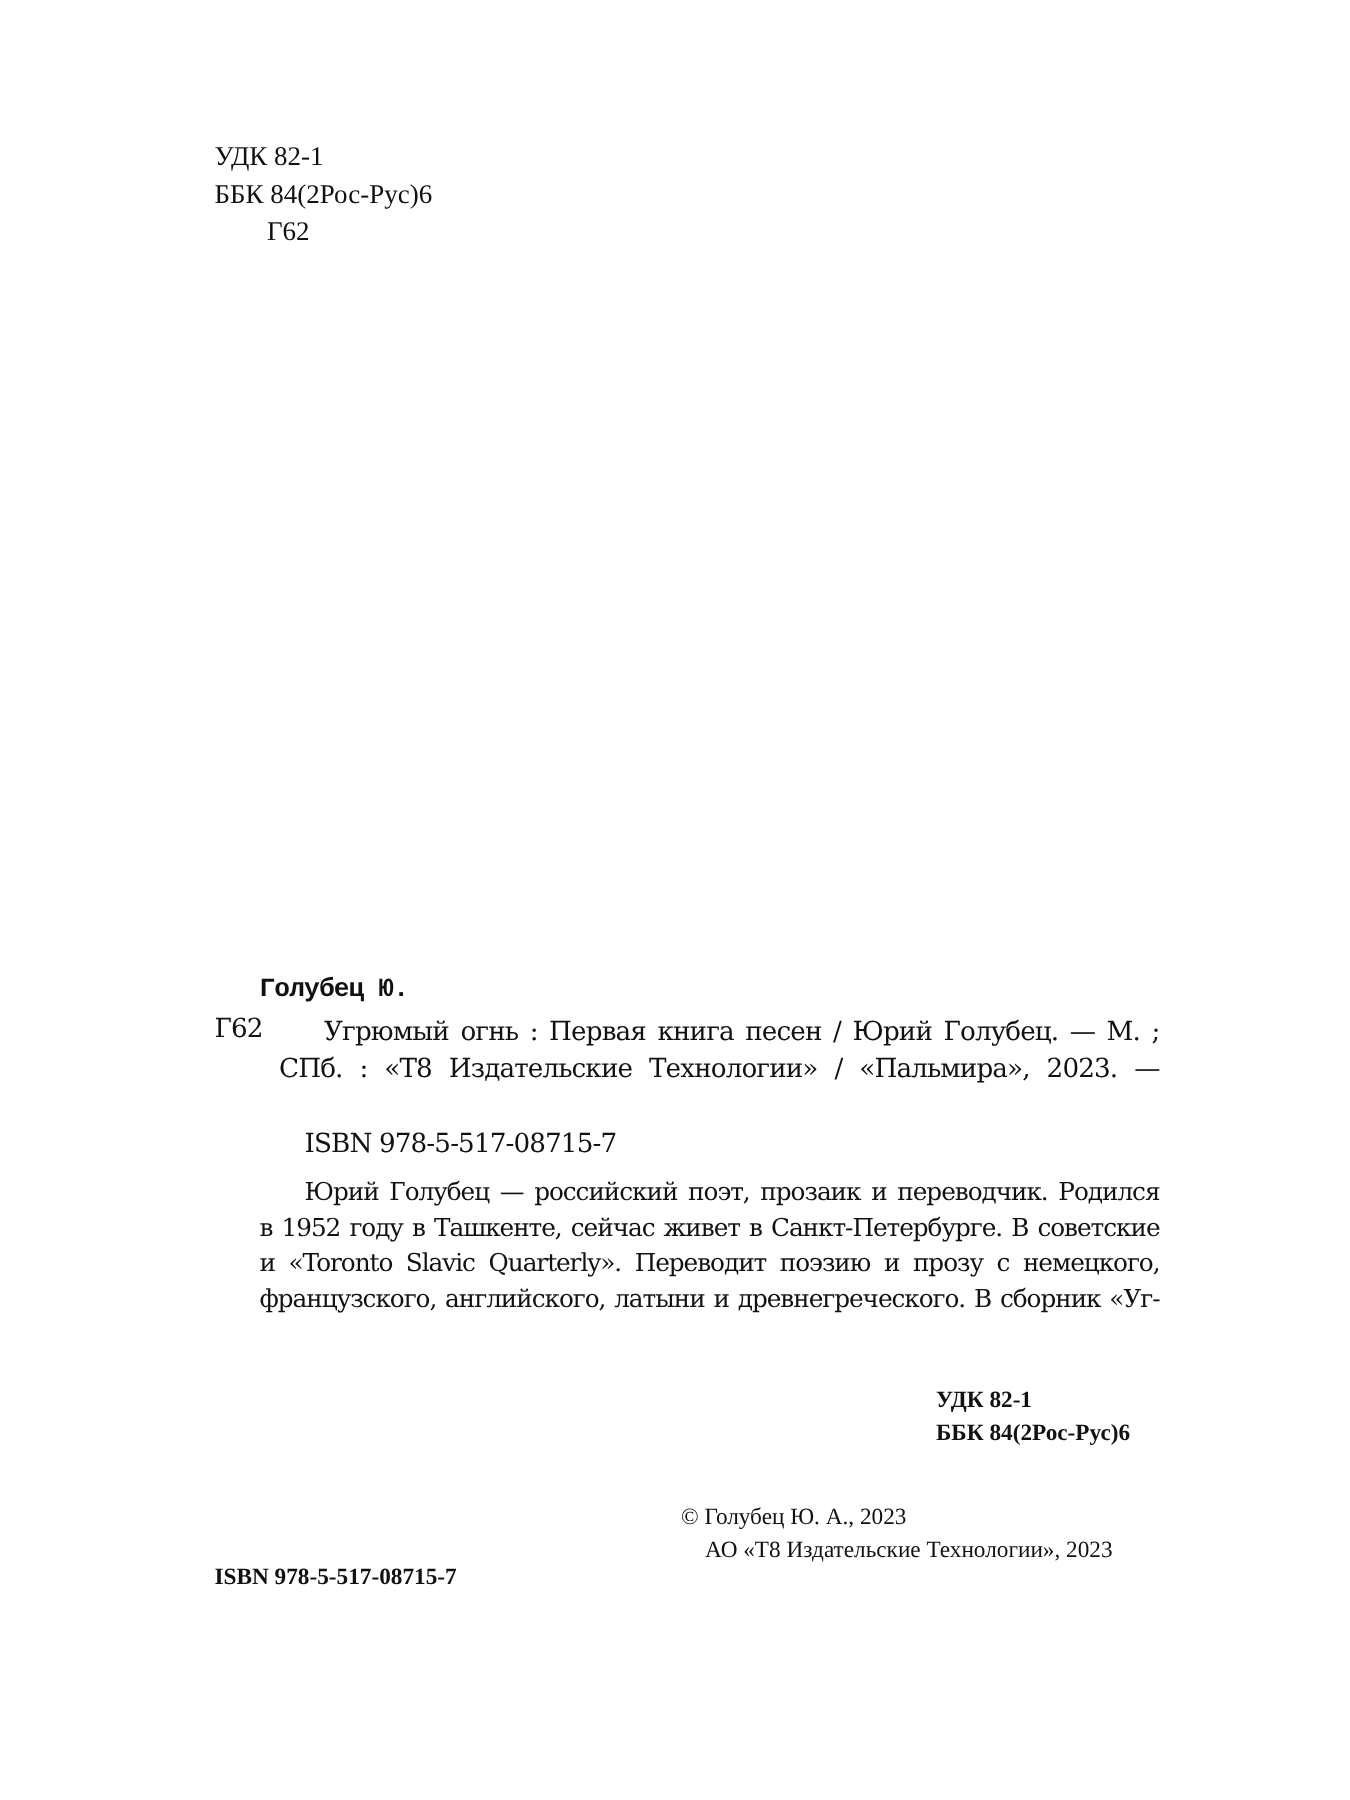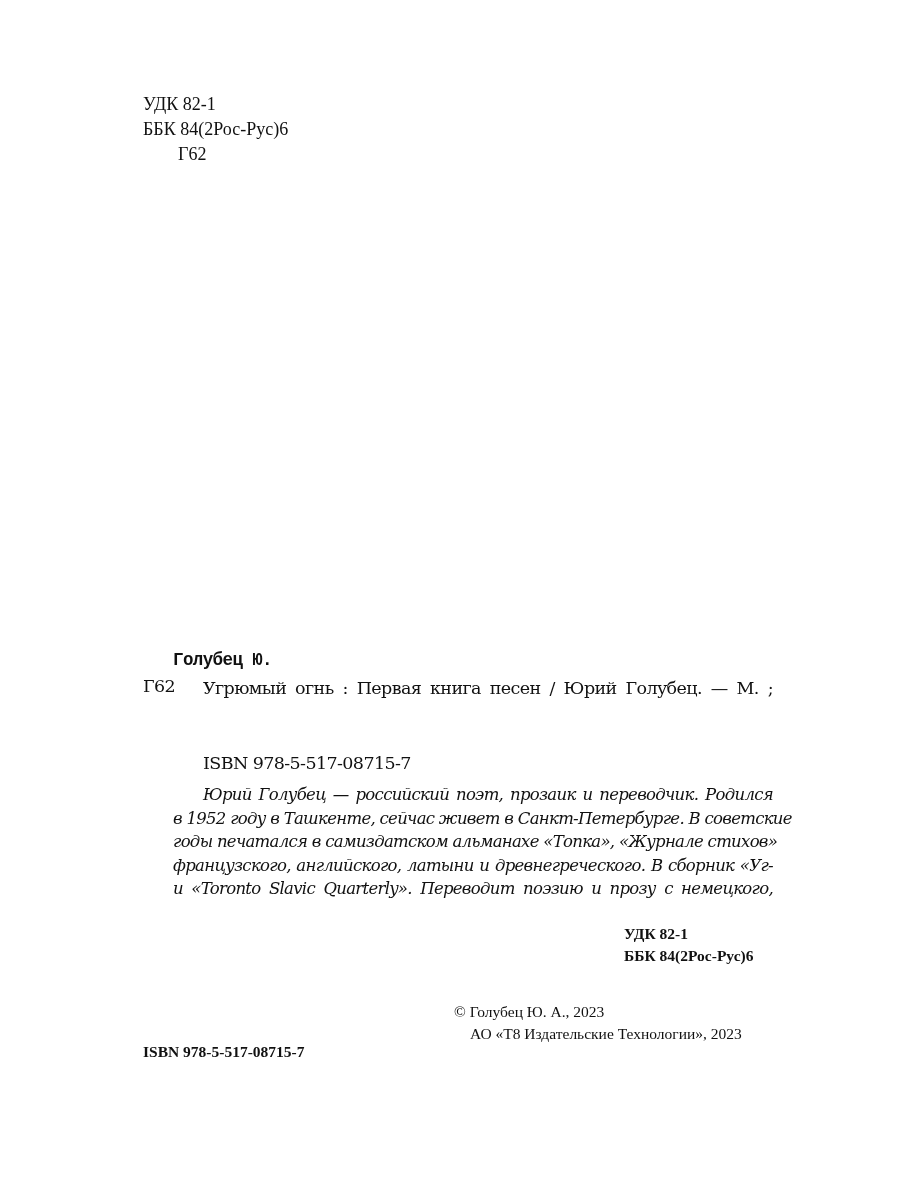--- a/index.html
+++ b/index.html
@@ -39,38 +39,38 @@
       font-size: 17.5px;
       letter-spacing: -0.6px;
     }
     .record {
       left: 173px; top: 676px;
       width: 600px;
       font-size: 17.5px;
       letter-spacing: -0.6px;
       line-height: 25px;
     }
-    .record .line { display: block; white-space: nowrap; }
+    .record .line { display: block; white-space: nowrap; margin-left: 13px; }
     .record .line.first { padding-left: 30px; }
     .record .line.justify { text-align: justify; text-align-last: justify; }
     .isbn-record {
       left: 203px; top: 753px;
       font-size: 17.5px;
       letter-spacing: -0.6px;
     }
 
     
     .annotation {
       left: 173px; top: 783px;
       width: 600px;
       font-size: 16.5px;
       letter-spacing: -0.7px;
       line-height: 23.5px;
     }
-    .annotation .line { display: block; white-space: nowrap; text-align: justify; text-align-last: justify; font-style: italic; }
+    .annotation .line { display: block; white-space: nowrap; text-align: justify; text-align-last: justify; }
     .annotation .line.first { padding-left: 30px; }
     .annotation .line.last { text-align-last: left; }
 
     
     .bottom-class {
       left: 624px; top: 923px;
       font-family: "Liberation Serif", serif;
       font-weight: bold;
       font-size: 15.5px;
       line-height: 22px;
@@ -98,29 +98,29 @@
 <div class="abs top-class">
   <div>УДК 82-1</div>
   <div>ББК 84(2Рос-Рус)6</div>
   <div class="indent">Г62</div>
 </div>
 
 <div class="abs author">Голубец Ю.</div>
 <div class="abs code-g62">Г62</div>
 <div class="abs record">
   <span class="line first justify">Угрюмый огнь : Первая книга песен / Юрий Голубец. — М. ;</span>
+  <span class="line justify">СПб. : «Т8 Издательские Технологии» / «Пальмира», 2023. —</span>
 </div>
 <div class="abs isbn-record">ISBN 978-5-517-08715-7</div>
 
 <div class="abs annotation">
   <span class="line first">Юрий Голубец — российский поэт, прозаик и переводчик. Родился</span>
   <span class="line">в 1952 году в Ташкенте, сейчас живет в Санкт-Петербурге. В советские</span>
-  <span class="line">годы печатался в самиздатском альманахе «Топка», «Журнале стихов»</span>
+  <span class="line">и «Toronto Slavic Quarterly». Переводит поэзию и прозу с немецкого,</span>
   <span class="line">французского, английского, латыни и древнегреческого. В сборник «Уг-</span>
-  <span class="line">и «Toronto Slavic Quarterly». Переводит поэзию и прозу с немецкого,</span>
 </div>
 
 <div class="abs bottom-class">
   <div>УДК 82-1</div>
   <div>ББК 84(2Рос-Рус)6</div>
 </div>
 
 <div class="abs copyright">
   <div>© Голубец Ю. А., 2023</div>
   <div class="indent">АО «Т8 Издательские Технологии», 2023</div>

